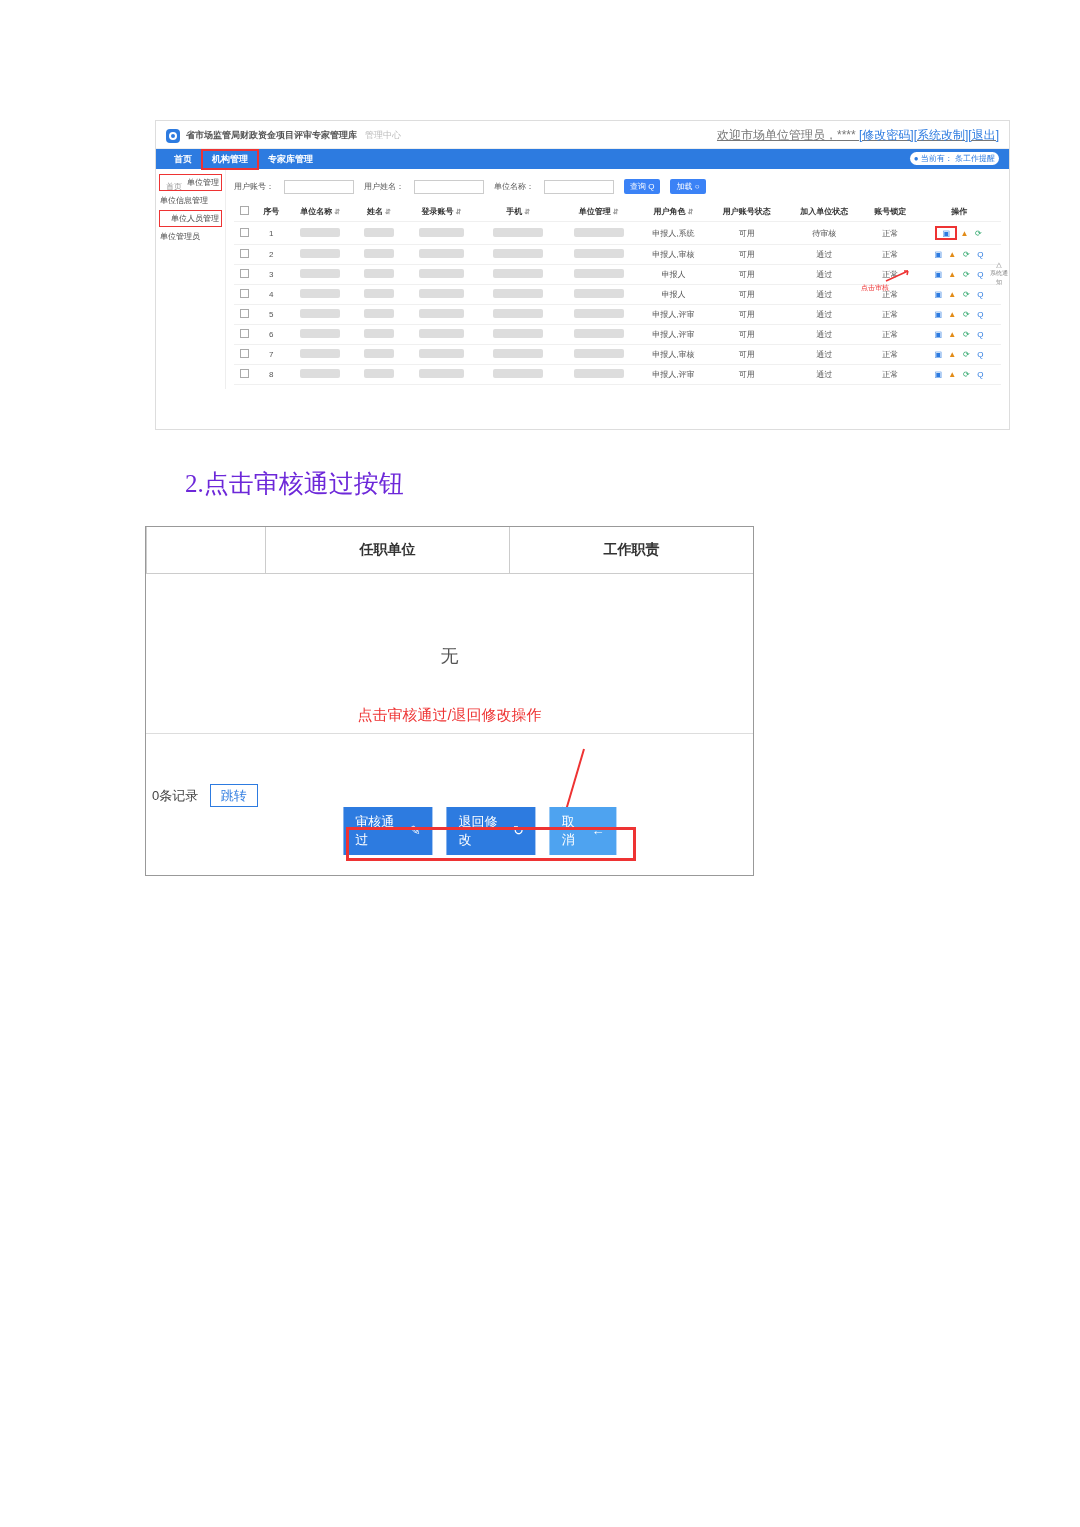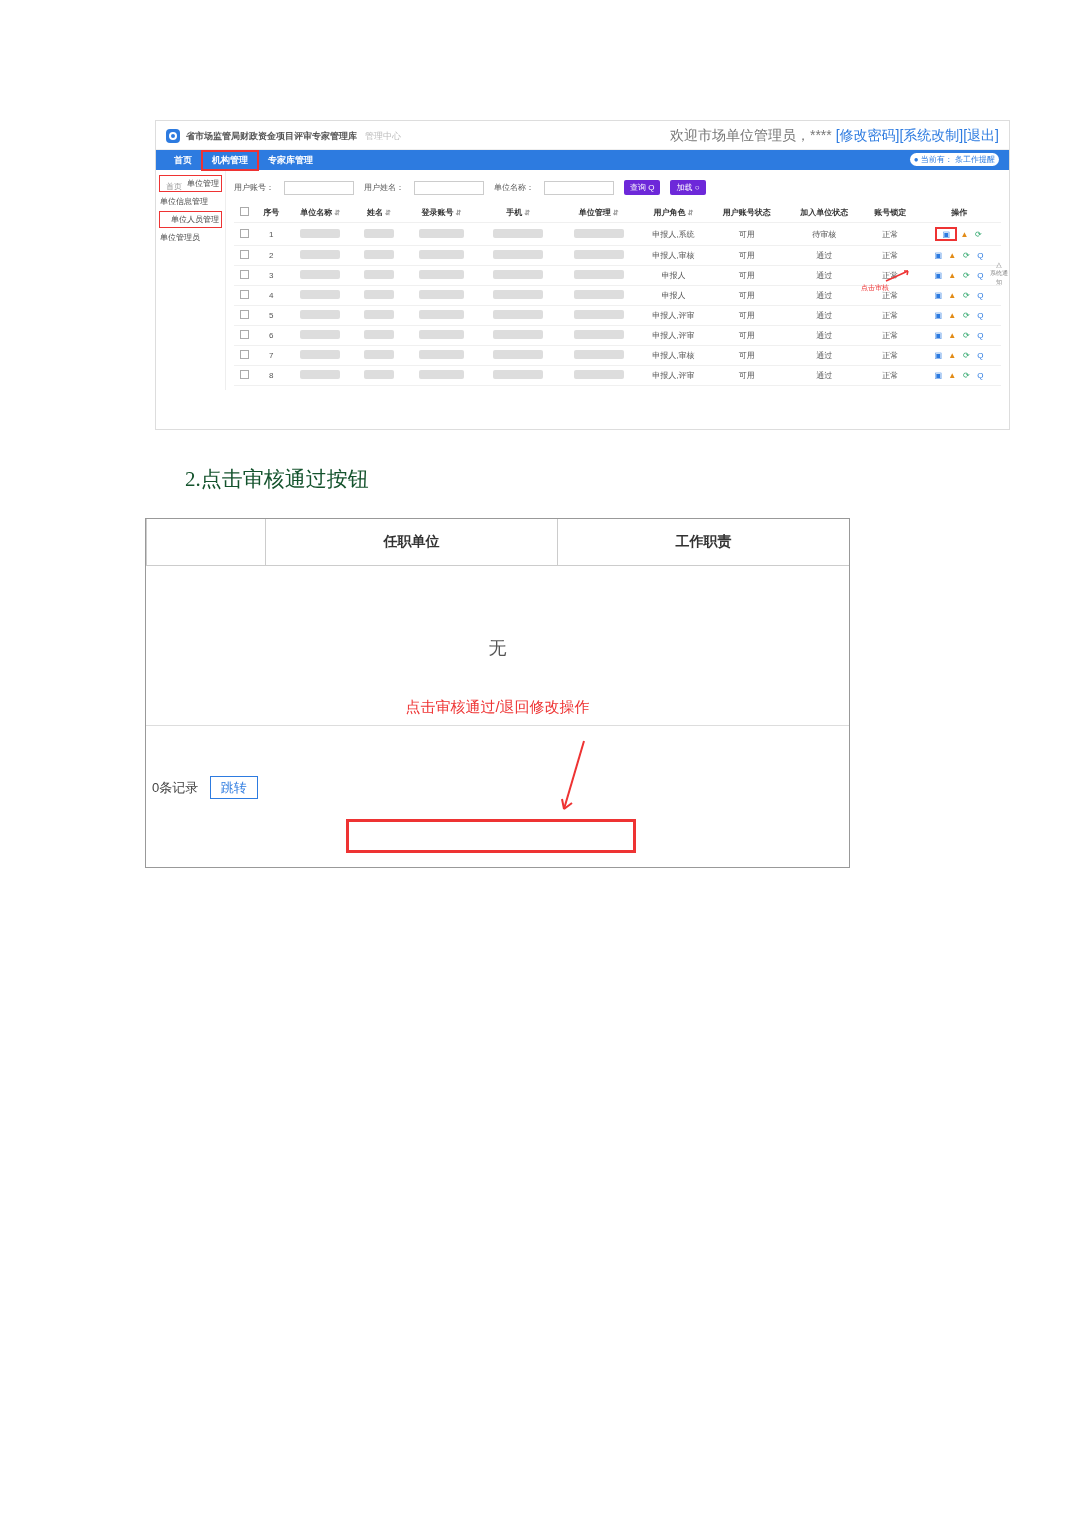--- a/index.html
+++ b/index.html
@@ -21,21 +21,21 @@
     .fig1-header .logo {
       width: 14px; height: 14px; background: #2d7be0; border-radius: 4px; margin-right: 6px;
       position: relative;
     }
     .fig1-header .logo::after {
       content: ""; position: absolute; top: 3px; left: 3px; width: 8px; height: 8px;
       border: 2px solid #fff; border-radius: 50%; box-sizing: border-box;
     }
     .fig1-header .title { font-weight: bold; color: #555; }
     .fig1-header .subtitle { margin-left: 8px; color: #bbb; }
-    .fig1-header .welcome { margin-left: auto; color: #777; font-size: 14px; }
+    .fig1-header .welcome { margin-left: auto; color: #777; font-size: 12px; text-decoration: underline; }
     .fig1-header .welcome .lnk { color: #2d7be0; }
 
     .fig1-nav {
       background: #2d7be0; color: #fff; display: flex; align-items: center;
       font-size: 9px; height: 20px; padding: 0 8px; position: relative;
     }
     .fig1-nav .nav-item { padding: 3px 10px; font-weight: bold; }
     .fig1-nav .nav-item.red-box { outline: 2px solid #e33; outline-offset: -1px; }
     .fig1-nav .pill {
       position: absolute; right: 10px; top: 3px; background: #fff; color: #2d7be0;
@@ -58,21 +58,21 @@
     .fig1-rightpanel {
       position: absolute; right: 0; top: 140px; width: 20px; text-align: center;
       font-size: 7px; color: #888;
     }
 
     .fig1-main { flex: 1; padding: 4px 8px; overflow: hidden; }
     .filterbar { display: flex; gap: 10px; align-items: center; margin: 6px 0 8px 0; font-size: 8px; color: #555; }
     .filterbar label { white-space: nowrap; }
     .filterbar .inp { border: 1px solid #ccc; height: 14px; width: 70px; }
     .filterbar .btn-blue {
-      background: #6d28d9; color: #fff; padding: 2px 6px; border-radius: 2px; font-size: 8px;
+      background: #3b82f6; color: #fff; padding: 2px 6px; border-radius: 2px; font-size: 8px;
       display: inline-flex; align-items: center;
     }
     .tbl { width: 100%; border-collapse: collapse; font-size: 8px; color: #555; }
     .tbl th, .tbl td { padding: 4px 3px; text-align: center; border-bottom: 1px solid #f0f0f0; }
     .tbl th { color: #333; font-weight: bold; position: relative;}
     .sort { color: #999; font-size: 7px; margin-left: 2px; }
     .cb { width: 9px; height: 9px; border: 1px solid #aaa; display: inline-block; }
     .mask { background: #ddd; height: 9px; border-radius: 2px; display: inline-block; }
     .op-icons { display: inline-flex; gap: 4px; justify-content: center; }
     .ic { width: 10px; height: 10px; display: inline-flex; align-items: center; justify-content: center; font-size: 8px; }
@@ -83,29 +83,29 @@
     .red-arrow1 {
       position: absolute; right: 95px; top: 148px; width: 30px; height: 14px;
       pointer-events: none;
     }
     .red-label1 {
       position: absolute; right: 120px; top: 162px; font-size: 7px; color: #e33;
     }
 
     
     .instr {
-      font-family: SimSun, serif; font-size: 21px; line-height: 1.9;
-      margin: 0 145px 18px 185px; color: #14532d;
+      font-family: SimSun, serif; font-size: 25px; line-height: 1.9;
+      margin: 0 145px 18px 185px; color: #6d28d9;
     }
     .sect-title { font-family: SimSun, serif; font-size: 21px; margin: 30px 0 18px 185px; }
     .para { font-family: SimSun, serif; font-size: 21px; line-height: 2.1; margin: 0 140px 0 145px; text-indent: 2em; }
 
     
     .fig2 {
-      width: 705px; height: 350px; margin: 18px 0 30px 145px;
+      width: 609px; height: 350px; margin: 18px 0 30px 145px;
       border: 1px solid #999; background: #fff; font-size: 14px; position: relative;
       overflow: hidden;
     }
     .fig2-tbl-head {
       display: flex; border-bottom: 1px solid #ccc; background: #fff;
     }
     .fig2-th {
       flex: 1; text-align: center; padding: 14px 0; font-weight: bold;
       border-right: 1px solid #ccc;
     }
@@ -368,17 +368,31 @@
     <div class="fig2-redtext">点击审核通过/退回修改操作</div>
     <hr class="divider">
     <div class="fig2-pager">
       <span>0条记录</span>
       <span class="jump-btn">跳转</span>
     </div>
     <svg class="arrow2" width="40" height="80" viewBox="0 0 40 80">
       <path d="M28 4 L8 72" stroke="#e33" stroke-width="2" fill="none"></path>
       <path d="M8 72 L6 62 M8 72 L16 66" stroke="#e33" stroke-width="2" fill="none"></path>
     </svg>
+    <div class="fig2-btns">
+      <span class="btn2 btn-approve">
+        <span>审核通过</span>
+          <span>✎</span>
+      </span>
+      <span class="btn2 btn-return">
+        <span>退回修改</span>
+          <span>↻</span>
+      </span>
+      <span class="btn2 btn-cancel">
+        <span>取消</span>
+          <span>←</span>
+      </span>
+    </div>
     <div class="redbox2"></div>
   </div>
 
 
 </div>
 
 </body></html>

